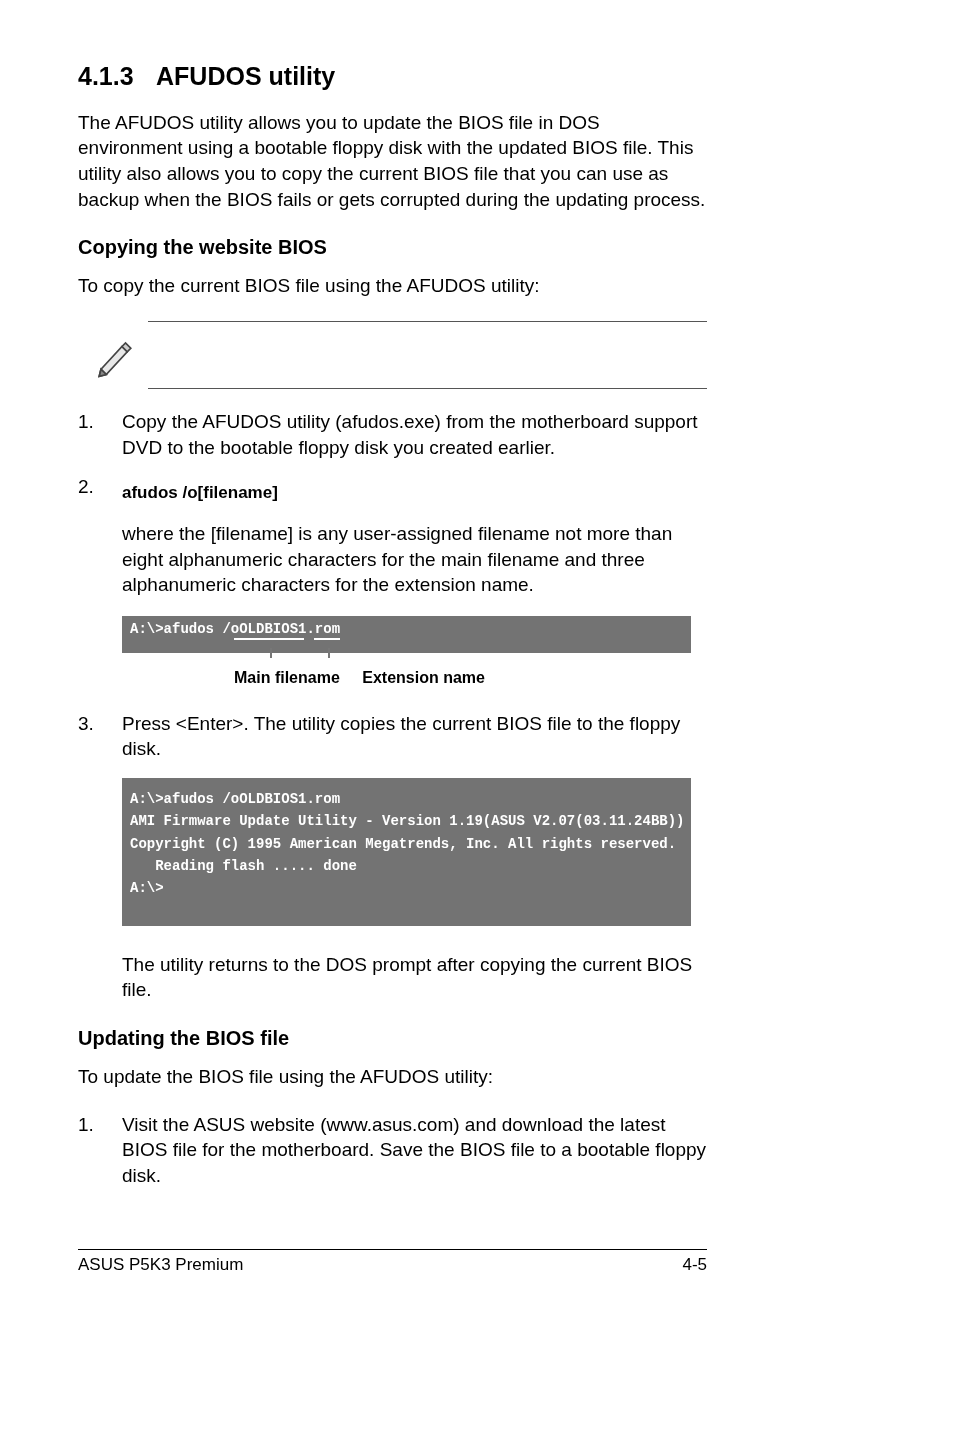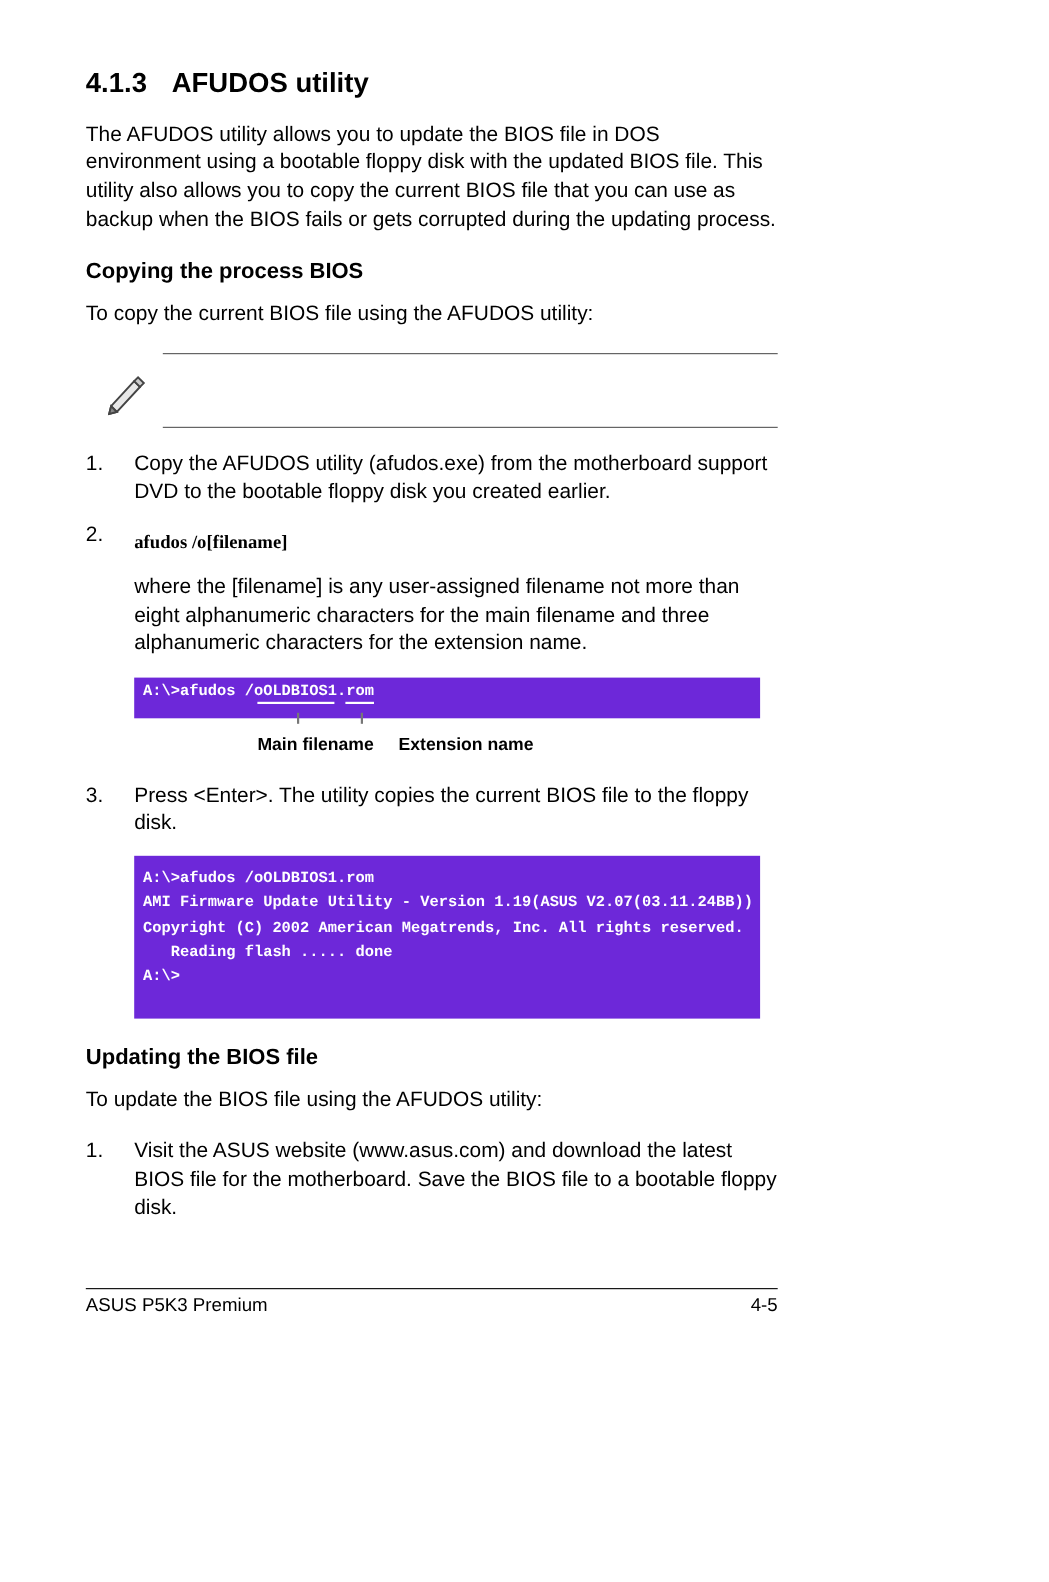--- a/index.html
+++ b/index.html
@@ -80,29 +80,29 @@
   .num-list .num {
     flex: 0 0 44px;
   }
   .num-list .txt { flex: 1; }
 
   .sub-para {
     margin: 0 0 18px 44px;
   }
 
   .code-inline {
-    font-family: Liberation Serif, serif;
+    font-family: Liberation Sans, sans-serif;
     font-weight: bold;
     font-size: 17px;
     display: block;
     margin: 8px 0 0 0;
   }
 
   .terminal {
-    background: #6d28d9;
+    background: #737373;
     color: #fff;
     font-family: "Courier New", monospace;
     font-weight: bold;
     font-size: 14px;
     margin: 2px 16px 0 44px;
     position: relative;
     box-sizing: border-box;
   }
   .terminal.small {
     padding: 4px 8px 14px 8px;
@@ -157,21 +157,21 @@
 
 <div class="page">
 
   <h2 class="section-heading">
     <span class="sec-num">4.1.3</span>
     <span>AFUDOS utility</span>
   </h2>
 
   <p class="body-text">The AFUDOS utility allows you to update the BIOS file in DOS environment using a bootable floppy disk with the updated BIOS file. This utility also allows you to copy the current BIOS file that you can use as backup when the BIOS fails or gets corrupted during the updating process.</p>
 
-  <div class="subheading">Copying the process BIOS</div>
+  <div class="subheading">Copying the website BIOS</div>
 
   <p class="body-text">To copy the current BIOS file using the AFUDOS utility:</p>
 
   <div class="note-block">
     <hr>
     <div class="note-body">
       <div class="note-icon">
         <svg class="pencil-svg" viewBox="0 0 48 48">
           <g fill="none" stroke="#444" stroke-width="2">
             <path d="M8 38 L32 12 L38 18 L14 44 L6 46 L8 38 Z" fill="#e8e8e8"></path>
@@ -217,25 +217,26 @@
   <ol class="num-list">
     <li>
       <span class="num">3.</span>
       <span class="txt">Press &lt;Enter&gt;. The utility copies the current BIOS file to the floppy disk.</span>
     </li>
   </ol>
 
   <div class="terminal large">
     <div class="line">A:\&gt;afudos /oOLDBIOS1.rom</div>
     <div class="line">AMI Firmware Update Utility - Version 1.19(ASUS V2.07(03.11.24BB))</div>
-    <div class="line">Copyright (C) 2002 American Megatrends, Inc. All rights reserved.</div>
+    <div class="line">Copyright (C) 1995 American Megatrends, Inc. All rights reserved.</div>
     <div class="line">   Reading flash ..... done</div>
     <div class="line">A:\&gt;</div>
   </div>
 
+  <p class="sub-para" style="margin-top:26px;">The utility returns to the DOS prompt after copying the current BIOS file.</p>
 
   <div class="subheading">Updating the BIOS file</div>
 
   <p class="body-text">To update the BIOS file using the AFUDOS utility:</p>
 
   <ol class="num-list">
     <li>
       <span class="num">1.</span>
       <span class="txt">Visit the ASUS website (www.asus.com) and download the latest BIOS file for the motherboard. Save the BIOS file to a bootable floppy disk.</span>
     </li>

